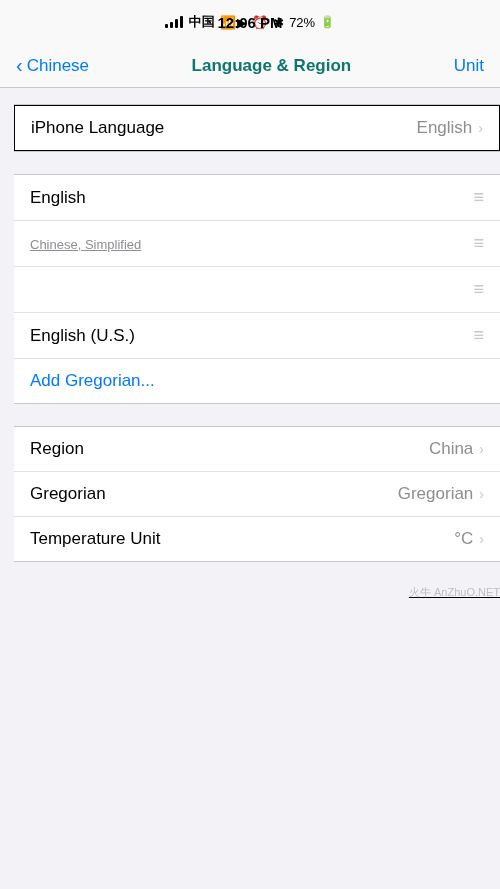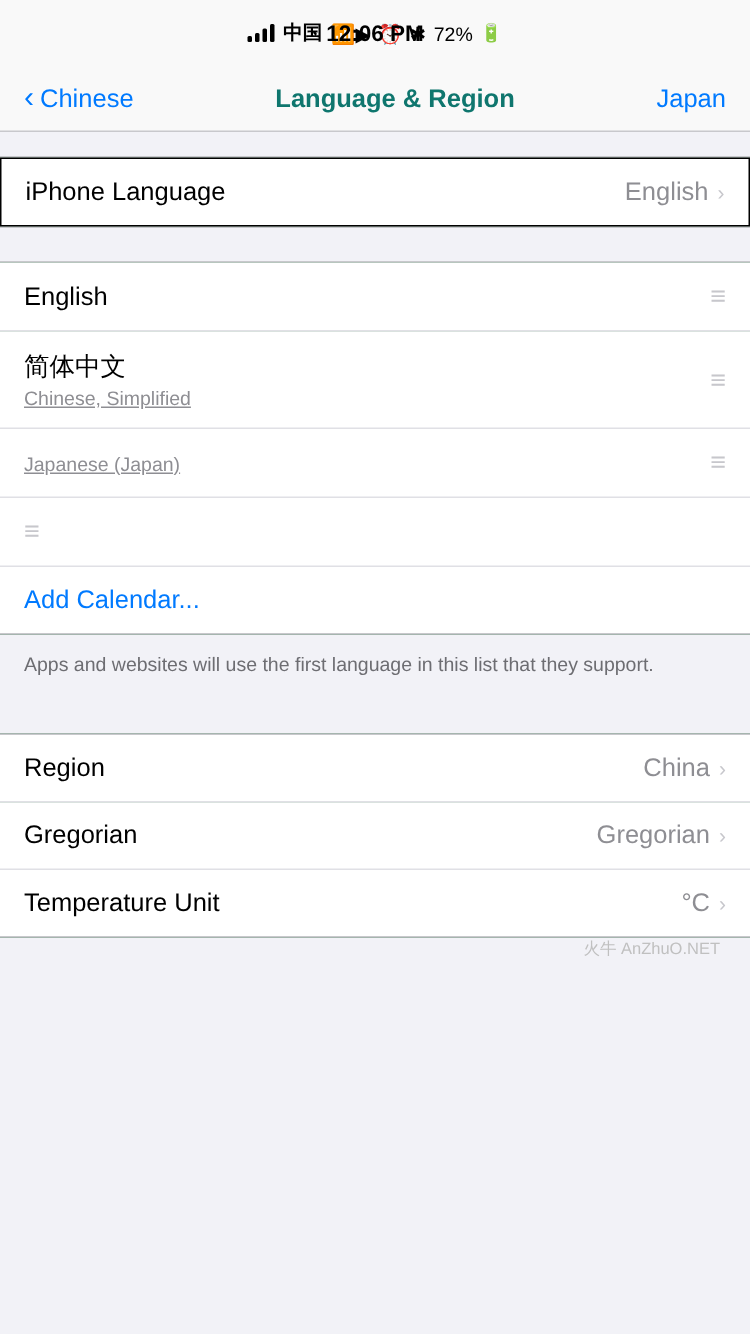--- a/index.html
+++ b/index.html
@@ -57,23 +57,24 @@
     }
     .section-footer {
       font-size: 13px;
       color: #6d6d72;
       padding: 10px 16px 14px 16px;
       line-height: 1.5;
     }
 
     
     .list-group {
-      background: #14532d;
+      background: #fef9c3;
       border-top: 1px solid #c8c8cc;
       border-bottom: 1px solid #c8c8cc;
+      margin-left: 14px;
     }
 
     
     .list-item {
       display: flex;
       align-items: center;
       justify-content: space-between;
       padding: 12px 16px;
       min-height: 44px;
       border-bottom: 1px solid #e0e0e5;
@@ -125,21 +126,21 @@
     <span style="font-size:12px;">🔋</span>
   </div>
 </div>
 
 <div class="nav-bar">
   <div class="nav-back">
     <span style="font-size:20px; font-weight:300;">‹</span>
     <span>Chinese</span>
   </div>
   <div class="nav-title">Language &amp; Region</div>
-  <div class="nav-edit">Japan</div>
+  <div class="nav-edit">Unit</div>
 </div>
 
 <div class="section" style="margin-top: 16px;">
   <div class="list-group">
     <div class="list-item iphone-language-row">
       <div class="list-item-label">iPhone Language</div>
       <div class="list-item-right">
         <span>English</span>
         <span class="chevron">›</span>
       </div>
@@ -154,49 +155,49 @@
       <div class="list-item-left">
         <span class="list-item-label">English</span>
       </div>
       <div class="list-item-right">
         <span style="color:#c7c7cc; font-size:18px;">≡</span>
       </div>
     </div>
 
     <div class="list-item">
       <div class="list-item-left">
-        <span class="list-item-label">简体中文</span>
         <span class="list-item-sublabel">Chinese, Simplified</span>
       </div>
       <div class="list-item-right">
         <span style="color:#c7c7cc; font-size:18px;">≡</span>
       </div>
     </div>
 
     <div class="list-item">
       <div class="list-item-left">
-        <span class="list-item-sublabel">Japanese (Japan)</span>
-      </div>
-      <div class="list-item-right">
-        <span style="color:#c7c7cc; font-size:18px;">≡</span>
-      </div>
-    </div>
-
-    <div class="list-item">
-      <div class="list-item-right">
-        <span style="color:#c7c7cc; font-size:18px;">≡</span>
-      </div>
-    </div>
-
-    <div class="list-item">
-      <span class="add-language">Add Calendar...</span>
-    </div>
-
-  </div>
-  <div class="section-footer">Apps and websites will use the first language in this list that they support.</div>
+      </div>
+      <div class="list-item-right">
+        <span style="color:#c7c7cc; font-size:18px;">≡</span>
+      </div>
+    </div>
+
+    <div class="list-item">
+      <div class="list-item-left">
+        <span class="list-item-label">English (U.S.)</span>
+      </div>
+      <div class="list-item-right">
+        <span style="color:#c7c7cc; font-size:18px;">≡</span>
+      </div>
+    </div>
+
+    <div class="list-item">
+      <span class="add-language">Add Gregorian...</span>
+    </div>
+
+  </div>
 </div>
 
 <div class="bottom-section">
   <div class="list-group">
 
     <div class="list-item">
       <span class="list-item-label">Region</span>
       <div class="list-item-right">
         <span>China</span>
         <span class="chevron">›</span>
@@ -215,15 +216,15 @@
       <span class="list-item-label">Temperature Unit</span>
       <div class="list-item-right">
         <span>°C</span>
         <span class="chevron">›</span>
       </div>
     </div>
 
   </div>
 </div>
 
-<div style="height: 60px; display:flex; justify-content:flex-end; padding-right:20px;">
+<div style="height: 60px; display:flex; align-items:center; justify-content:flex-end; padding-right:0;text-decoration:underline;">
   <span style="font-size:11px; color:#c0c0c0;">火牛 AnZhuO.NET</span>
 </div>
 
 </body></html>

